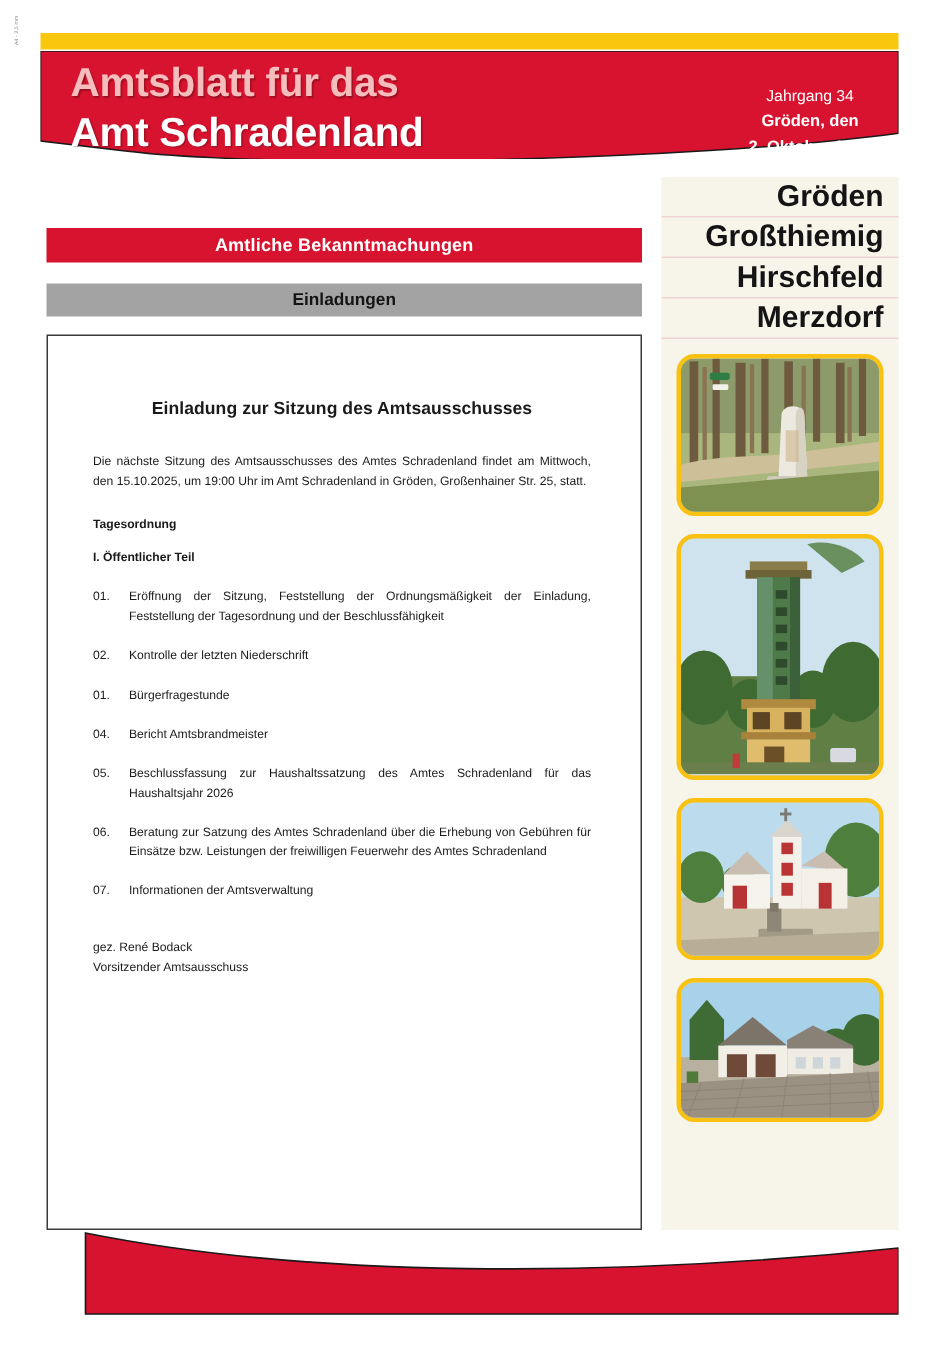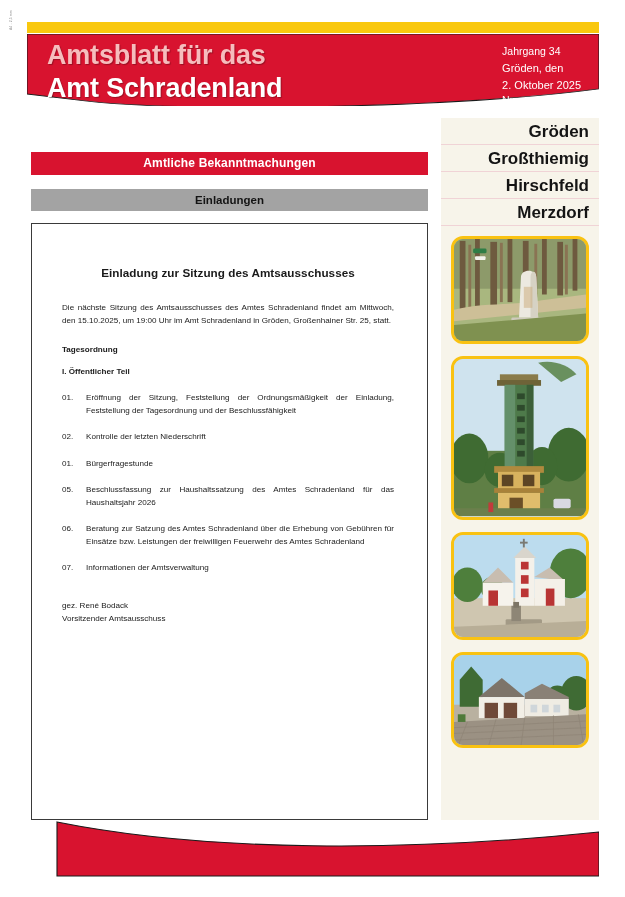--- a/index.html
+++ b/index.html
@@ -58,42 +58,42 @@
     color: #ffffff;
     letter-spacing: -0.2px;
     text-shadow: 1px 1px 1px rgba(0,0,0,.28);
     pointer-events: none;
   }
   .masthead-title .line1 { display: block; color: #f6bdbd; }
   .masthead-title .line2 { display: block; color: #ffffff; }
 
   .issue-block {
     position: absolute;
-    right: 18px; top: 10px;
-    text-align: left;
+    right: 18px; top: 23px;
+    text-align: center;
     color: #ffffff;
     font-size: 10.5px;
     line-height: 1.52;
   }
-  .issue-block .b { font-weight: normal; font-size: 11px; }
+  .issue-block .b { font-weight: bold; font-size: 11px; }
 
   
   .sidebar {
     position: absolute;
     left: 441px; top: 118px;
     width: 158px; height: 702px;
     background: #f7f4ea;
   }
   .village-list { padding: 0; margin: 0; }
   .village {
     height: 27px;
     line-height: 27px;
     padding-right: 10px;
     text-align: right;
-    font-size: 17px;
+    font-size: 20px;
     font-weight: bold;
     color: #141414;
     border-bottom: 1.5px solid #f0d3d6;
   }
   .village:first-child { border-top: none; }
 
   .photo-stack {
     position: absolute;
     left: 0; top: 118px;
     width: 158px;
@@ -399,20 +399,24 @@
       </li>
       <li>
         <span class="num">02.</span>
         <span class="txt">Kontrolle der letzten Niederschrift</span>
       </li>
       <li>
         <span class="num">01.</span>
         <span class="txt">Bürgerfragestunde</span>
       </li>
       <li>
+        <span class="num">04.</span>
+        <span class="txt">Bericht Amtsbrandmeister</span>
+      </li>
+      <li>
         <span class="num">05.</span>
         <span class="txt">Beschlussfassung zur Haushaltssatzung des Amtes Schradenland für das Haushaltsjahr 2026</span>
       </li>
       <li>
         <span class="num">06.</span>
         <span class="txt">Beratung zur Satzung des Amtes Schradenland über die Erhebung von Gebühren für Einsätze bzw. Leistungen der freiwilligen Feuerwehr des Amtes Schradenland</span>
       </li>
       <li>
         <span class="num">07.</span>
         <span class="txt">Informationen der Amtsverwaltung</span>

